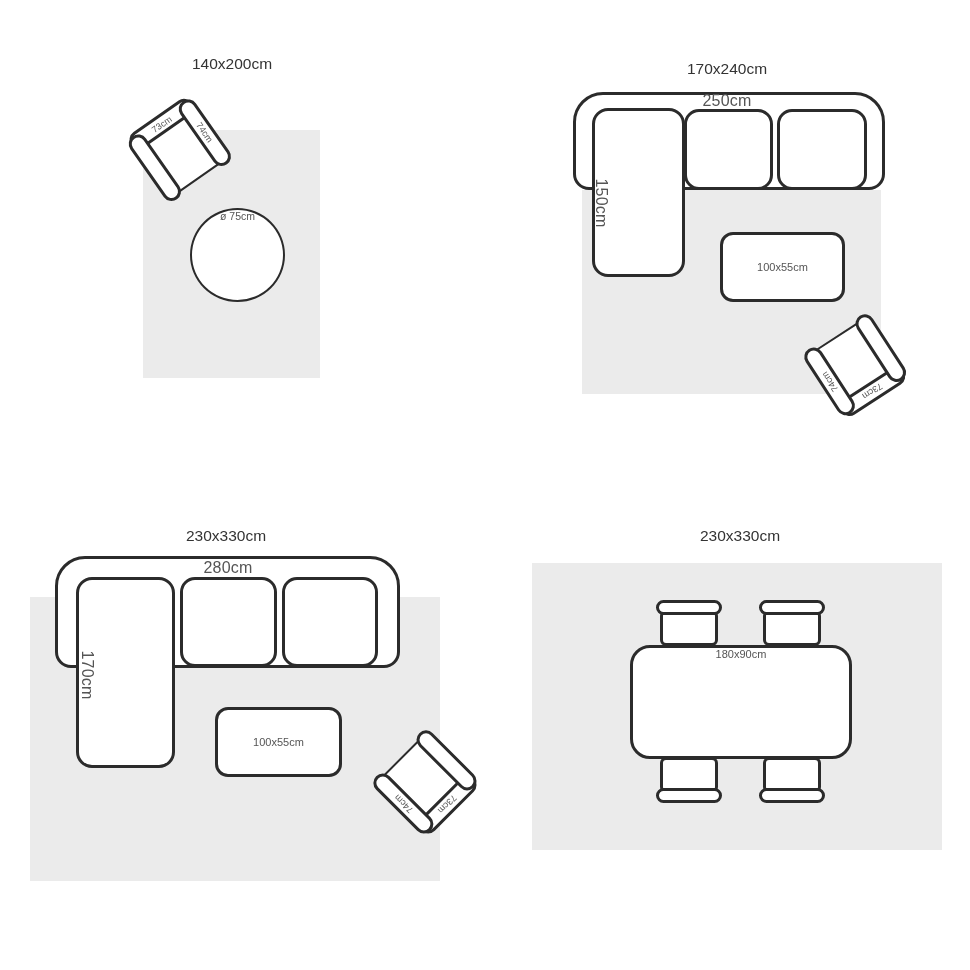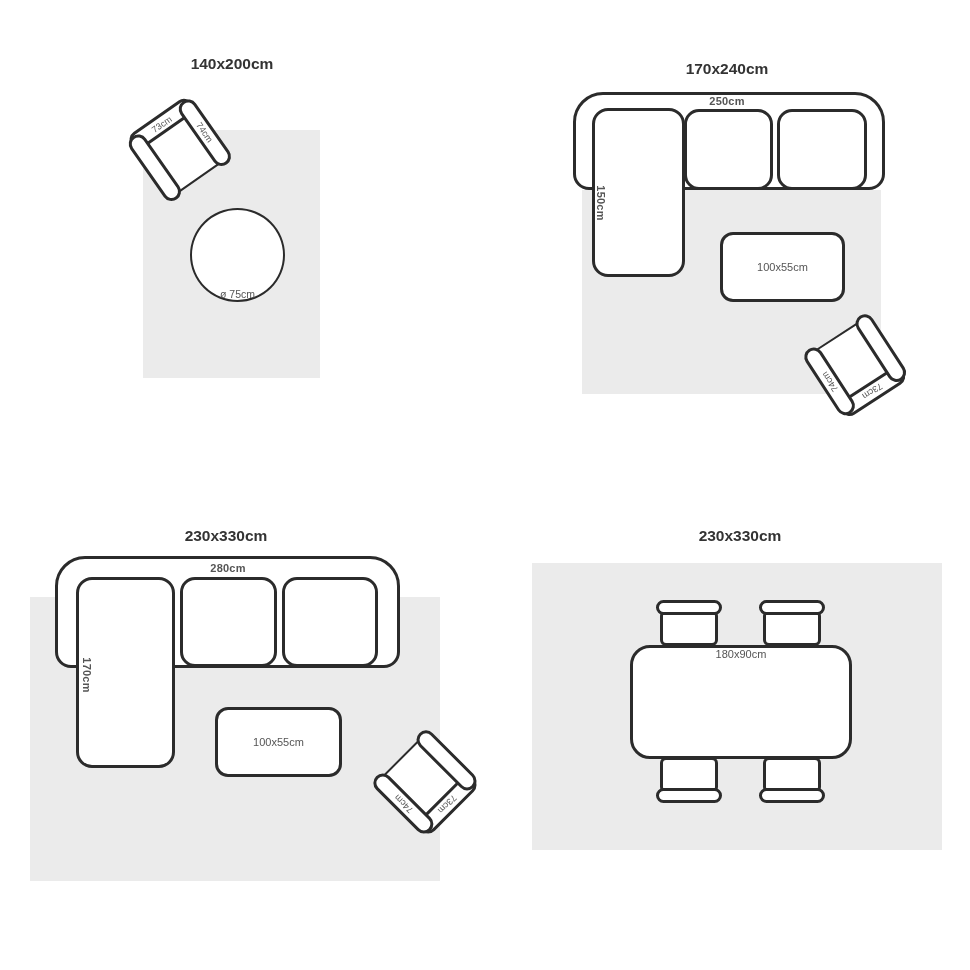--- a/index.html
+++ b/index.html
@@ -10,33 +10,33 @@
   }
   *{box-sizing:border-box;margin:0;padding:0}
   html,body{background:#fff}
   .canvas{
     position:relative;width:970px;height:970px;background:#fff;
     font-family:"Liberation Sans",sans-serif;overflow:hidden;
   }
   .panel{position:absolute;width:485px;height:485px}
   .ptitle{
     position:absolute;transform:translateX(-50%);
-    font-size:15.5px;font-weight:700;color:var(--title);white-space:nowrap;
+    font-size:15.5px;font-weight:400;color:var(--title);white-space:nowrap;
   }
   .rug{position:absolute;background:var(--rug)}
   .dim{
     position:absolute;transform:translate(-50%,-50%);
-    font-size:11px;color:var(--dim);white-space:nowrap;letter-spacing:.2px;font-weight:bold;
+    font-size:16px;color:var(--dim);white-space:nowrap;letter-spacing:.2px;
   }
   .dim.v{writing-mode:vertical-rl}
   
   .round-table{
     position:absolute;width:95px;height:94px;border-radius:50%;
     background:#fff;border:2.5px solid var(--stroke);
-    display:flex;align-items:flex-end;justify-content:center;
+    display:flex;align-items:flex-start;justify-content:center;
   }
   .round-table span{font-size:10.5px;color:var(--dim);white-space:nowrap}
   
   .sofa-base{
     position:absolute;background:#fff;border:3.5px solid var(--stroke);
     border-radius:30px 30px 16px 16px;
   }
   .chaise{
     position:absolute;background:#fff;border:3.5px solid var(--stroke);
     border-radius:16px;

